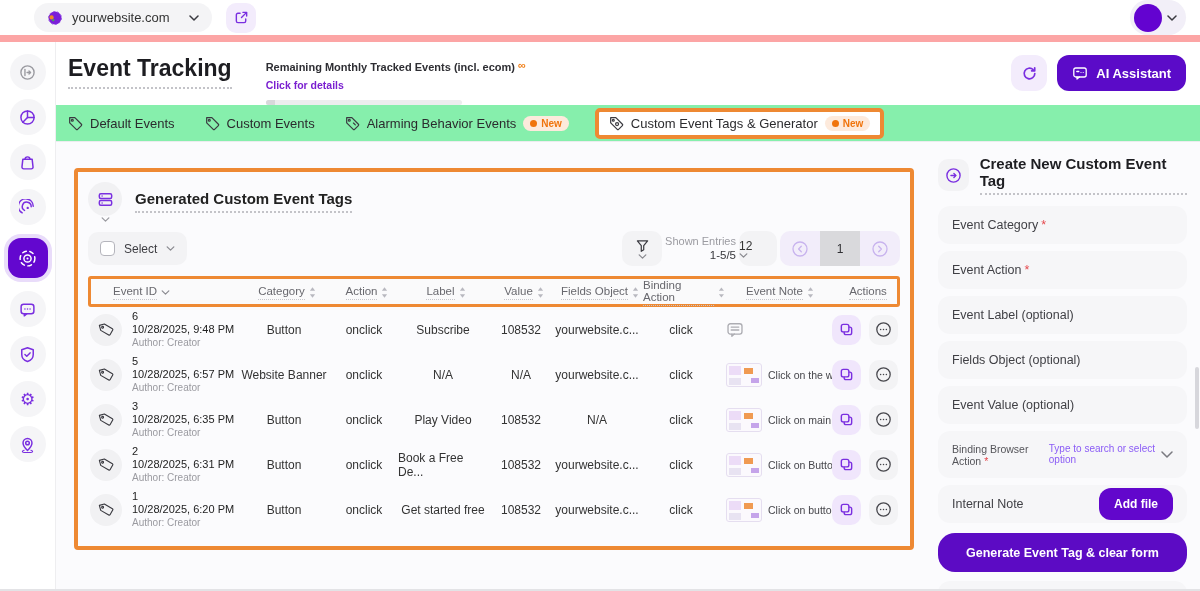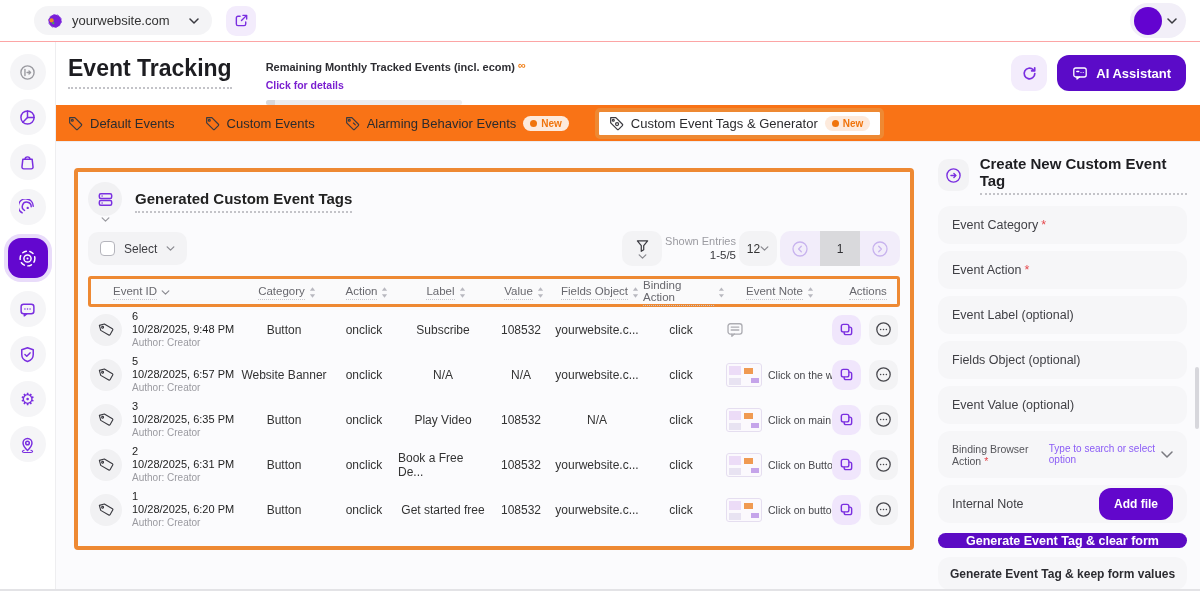--- a/index.html
+++ b/index.html
@@ -1,20 +1,20 @@
 <!DOCTYPE html>
 <html><head>
 <meta charset="utf-8">
 <style>
   * { box-sizing: border-box; margin: 0; padding: 0; }
   body { font-family: "Liberation Sans", sans-serif; background: #fff; color: #222; }
   .app { position: relative; width: 1200px; height: 591px; background: #fff; overflow: hidden; border-bottom: 2px solid #e3e3e6; }
 
   
-  .topbar { height: 42px; display: flex; align-items: center; padding: 0 14px 0 34px; border-bottom: 1px solid #fca5a5; background: #fff; }
+  .topbar { height: 42px; display: flex; align-items: center; padding: 0 14px 0 34px; border-bottom: 7px solid #fca5a5; background: #fff; }
   .site-pill { display: flex; align-items: center; gap: 9px; background: #f4f4f6; border-radius: 18px; height: 29px; padding: 0 13px; width: 178px; cursor: pointer; }
   .site-name { font-size: 13px; color: #333; }
   .site-pill .chev { margin-left: auto; }
   .ext-btn { margin-left: 14px; width: 30px; height: 30px; border-radius: 10px; background: #f3ecfc; display: grid; place-items: center; cursor: pointer; }
   .avatar-pill { margin-left: auto; display: flex; align-items: center; gap: 5px; background: #f2eff8; border-radius: 18px; height: 35px; padding: 0 9px 0 4px; cursor: pointer; }
   .avatar { width: 28px; height: 28px; border-radius: 50%; background: #6303d0; }
 
   
   .body { display: flex; height: 547px; }
   .sidebar { width: 56px; border-right: 1px solid #eeeef0; display: flex; flex-direction: column; align-items: center; padding-top: 12px; gap: 9px; background: #fff; flex: none; }
@@ -31,21 +31,21 @@
   .remaining-title { font-size: 11px; font-weight: bold; color: #2e2e33; }
   .inf { color: #f07d14; font-weight: bold; font-size: 11px; vertical-align: 2px; margin-left: 3px; }
   .details-link { font-size: 10.5px; color: #7a1fd0; font-weight: bold; cursor: pointer; display: inline-block; margin-top: 1px; }
   .progress { width: 196px; height: 5px; background: #ededee; border-radius: 3px; margin-top: 7px; overflow: hidden; }
   .progress-fill { width: 5%; height: 100%; background: #d8d8db; }
   .head-actions { margin-left: auto; display: flex; gap: 10px; align-items: center; }
   .refresh-btn { width: 36px; height: 36px; border-radius: 12px; background: #f3ecfc; display: grid; place-items: center; cursor: pointer; }
   .ai-btn { height: 36px; border-radius: 12px; background: #5b0bc8; color: #fff; font-size: 13px; font-weight: bold; display: flex; align-items: center; gap: 8px; padding: 0 15px; cursor: pointer; }
 
   
-  .tabs { display: flex; align-items: center; gap: 30px; padding: 11px 12px 10px; border-bottom: 1px solid #ececef; background: #f97316; }
+  .tabs { display: flex; align-items: center; gap: 30px; padding: 11px 12px 10px; border-bottom: 1px solid #ececef; background: #86efac; }
   .tab { display: flex; align-items: center; gap: 7px; font-size: 13px; color: #2b2b2e; cursor: pointer; }
   .badge { display: inline-flex; align-items: center; gap: 4px; background: #fdeadc; border-radius: 9px; padding: 2px 7px; font-size: 10px; color: #f0740c; font-weight: bold; }
   .badge .dot { width: 7px; height: 7px; border-radius: 50%; background: #f0740c; }
   .tab-annot { border: 4px solid #ee8933; border-radius: 5px; padding: 4px 10px; margin: -9px 0 -9px -4px; background: #fff; }
 
   
   .content { flex: 1; display: flex; background: #fbfbfd; min-height: 0; }
 
   .table-zone { flex: none; width: 840px; margin: 26px 0 0 18px; }
   .table-annot { border: 4px solid #ee8933; border-radius: 4px; padding: 10px 10px 14px; }
@@ -54,21 +54,21 @@
   .section-icon { width: 34px; height: 34px; border-radius: 50%; background: #f1f1f3; display: grid; place-items: center; cursor: pointer; }
   .section-title { font-size: 15px; font-weight: bold; color: #222; border-bottom: 2px dotted #c3c3c8; padding-bottom: 4px; margin-top: 8px; }
 
   .controls { display: flex; align-items: center; margin-top: 9px; }
   .select-pill { display: flex; align-items: center; gap: 9px; background: #f3f3f5; border-radius: 10px; height: 33px; padding: 0 12px; font-size: 12px; color: #3c3c41; cursor: pointer; }
   .checkbox { width: 15px; height: 15px; border: 1.5px solid #b5b5bc; border-radius: 4px; background: #fff; }
   .controls-right { margin-left: auto; display: flex; align-items: center; gap: 3px; }
   .filter-pill { width: 40px; height: 35px; border-radius: 10px; background: #f3f3f5; display: flex; flex-direction: column; align-items: center; justify-content: center; gap: 1px; cursor: pointer; }
   .shown { text-align: right; font-size: 11px; color: #9b9ba1; line-height: 1.3; }
   .shown-val { color: #38383d; font-size: 11.5px; }
-  .size-pill { width: 38px; height: 35px; border-radius: 10px; background: #f3f3f5; display: flex; flex-direction: row; align-items: center; justify-content: center; font-size: 12px; color: #333; cursor: pointer; }
+  .size-pill { width: 38px; height: 35px; border-radius: 10px; background: #f3f3f5; display: flex; flex-direction: column; justify-content: center; font-size: 12px; color: #333; cursor: pointer; }
   .pager { display: flex; align-items: stretch; background: #f2edfa; border-radius: 10px; height: 35px; overflow: hidden; }
   .pager-btn { width: 40px; display: grid; place-items: center; cursor: pointer; }
   .page-num { width: 40px; background: #d9d9dc; display: grid; place-items: center; font-size: 12px; color: #2f2f33; }
 
   .thead, .trow { display: grid; grid-template-columns: 150px 92px 68px 90px 66px 86px 82px 110px 66px; align-items: center; }
   .thead { border: 3px solid #ee8933; border-radius: 3px; height: 31px; margin-top: 10px; font-size: 11.5px; color: #68686e; background: #fafafb; }
   .th { display: flex; justify-content: center; align-items: center; gap: 4px; }
   .th:first-child { justify-content: flex-start; padding-left: 22px; }
   .th .lbl { border-bottom: 1.5px dotted #c6c6cb; padding-bottom: 2px; cursor: pointer; }
 
@@ -101,21 +101,21 @@
   .field { height: 38px; background: #f6f6f8; border-radius: 12px; display: flex; align-items: center; padding: 0 14px; font-size: 12.5px; color: #3f3f44; margin-bottom: 7px; cursor: text; }
   .req { color: #e5484d; margin-left: 3px; }
   .field.binding { height: 47px; cursor: pointer; }
   .binding-inner { display: flex; flex-direction: row; gap: 2px; }
   .binding-label { font-size: 10.5px; color: #55555a; }
   .binding-label .req { font-size: 10.5px; }
   .binding-value { font-size: 10px; color: #8b5cf6; }
   .field.binding .chev { margin-left: auto; }
   .field.note-row { justify-content: space-between; cursor: default; }
   .add-file { background: #6207cc; color: #fff; font-size: 12px; font-weight: bold; border-radius: 12px; padding: 9px 15px; cursor: pointer; }
-  .btn-primary { height: 15px; border-radius: 17px; background: #5c0bc4; color: #fff; font-size: 12.5px; font-weight: bold; display: grid; place-items: center; margin: 10px 0 9px; cursor: pointer; }
+  .btn-primary { height: 39px; border-radius: 17px; background: #5c0bc4; color: #fff; font-size: 12.5px; font-weight: bold; display: grid; place-items: center; margin: 10px 0 9px; cursor: pointer; }
   .btn-secondary { height: 33px; border-radius: 12px; background: #f6f6f8; color: #2c2c31; font-size: 12px; font-weight: bold; display: grid; place-items: center; cursor: pointer; }
   .scroll-thumb { position: absolute; right: 1px; top: 225px; width: 4px; height: 62px; border-radius: 2px; background: #d7d7dc; }
 
   svg { display: block; }
 </style>
 </head>
 <body>
 
 <div class="app">
 

